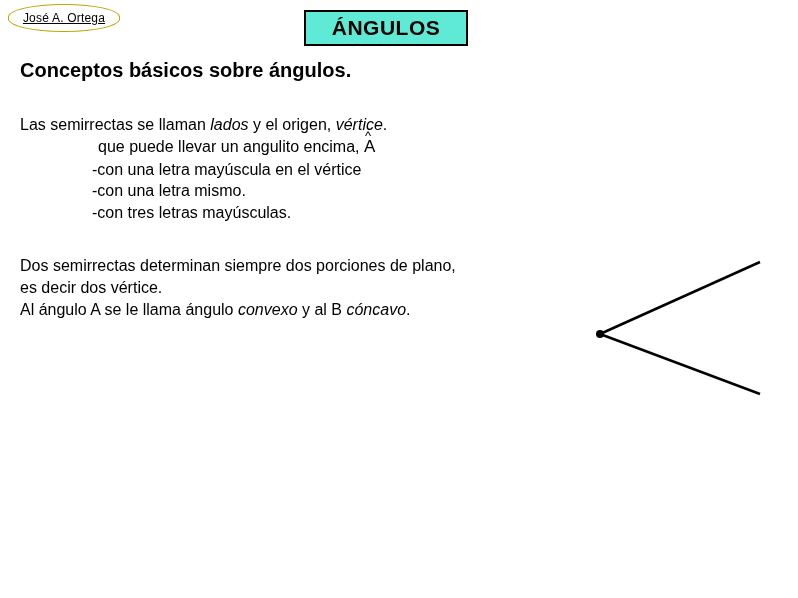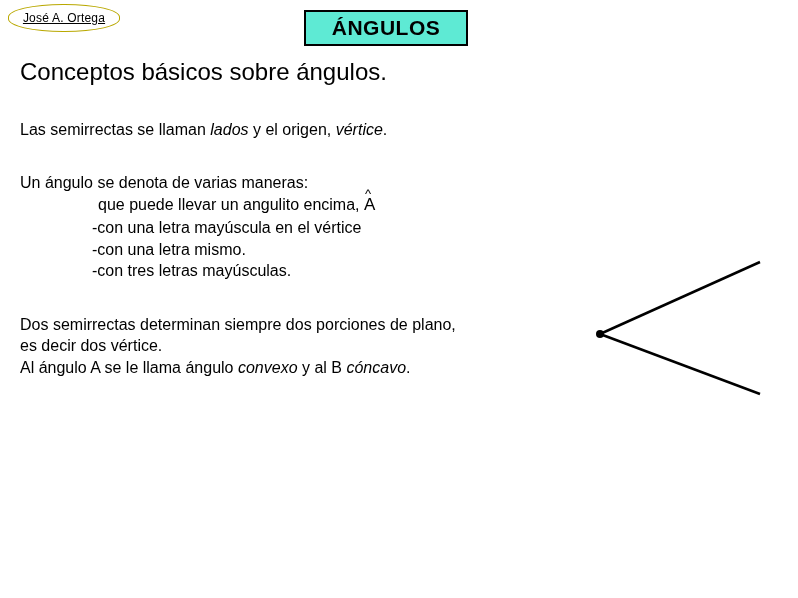--- a/index.html
+++ b/index.html
@@ -60,22 +60,22 @@
   }
 
   
   #body-text {
     position: absolute;
     left: 20px;
     top: 58px;
     width: 760px;
   }
   .heading {
-    font-size: 24px;
-    font-weight: normal;
+    font-size: 20px;
+    font-weight: bold;
     margin: 0 0 4px 0;
     line-height: 1.2;
   }
   .para {
     font-size: 16px;
     line-height: 1.35;
     margin: 0;
   }
   .para.gap {
     margin-top: 32px;
@@ -121,21 +121,20 @@
 
 <div id="body-text">
 
   <p class="heading">Conceptos básicos sobre ángulos.</p>
 
 
   <p class="para gap">
     <span>Las semirrectas se llaman </span><span class="ital">lados</span><span> y el origen, </span><span class="ital">vértice</span><span>.</span>
   </p>
 
-  <p class="para gap">Un ángulo se denota de varias maneras:</p>
 
   <p class="para indent2">
     <span>que puede llevar un angulito encima,</span>
     <span class="vertex-letter">
       <span class="hat">^</span><span>A</span>
     </span>
   </p>
   <p class="para indent">
     <span>-con una letra mayúscula en el vértice</span>
   </p>

